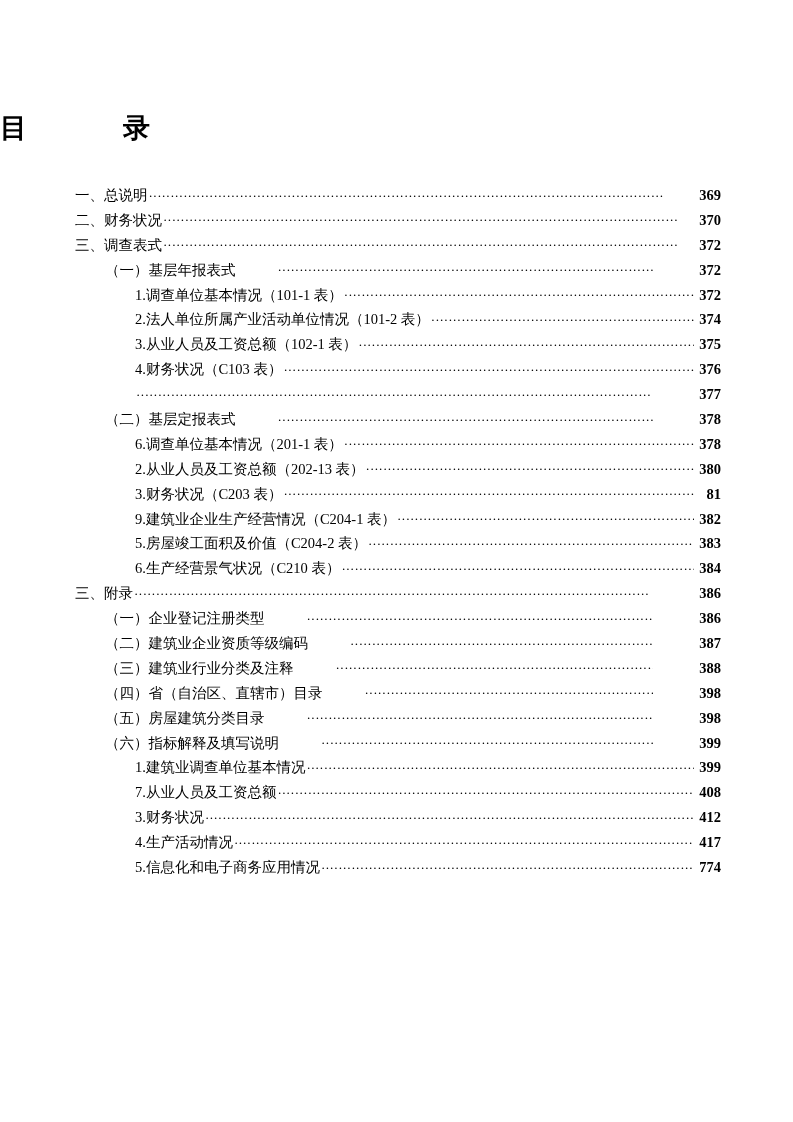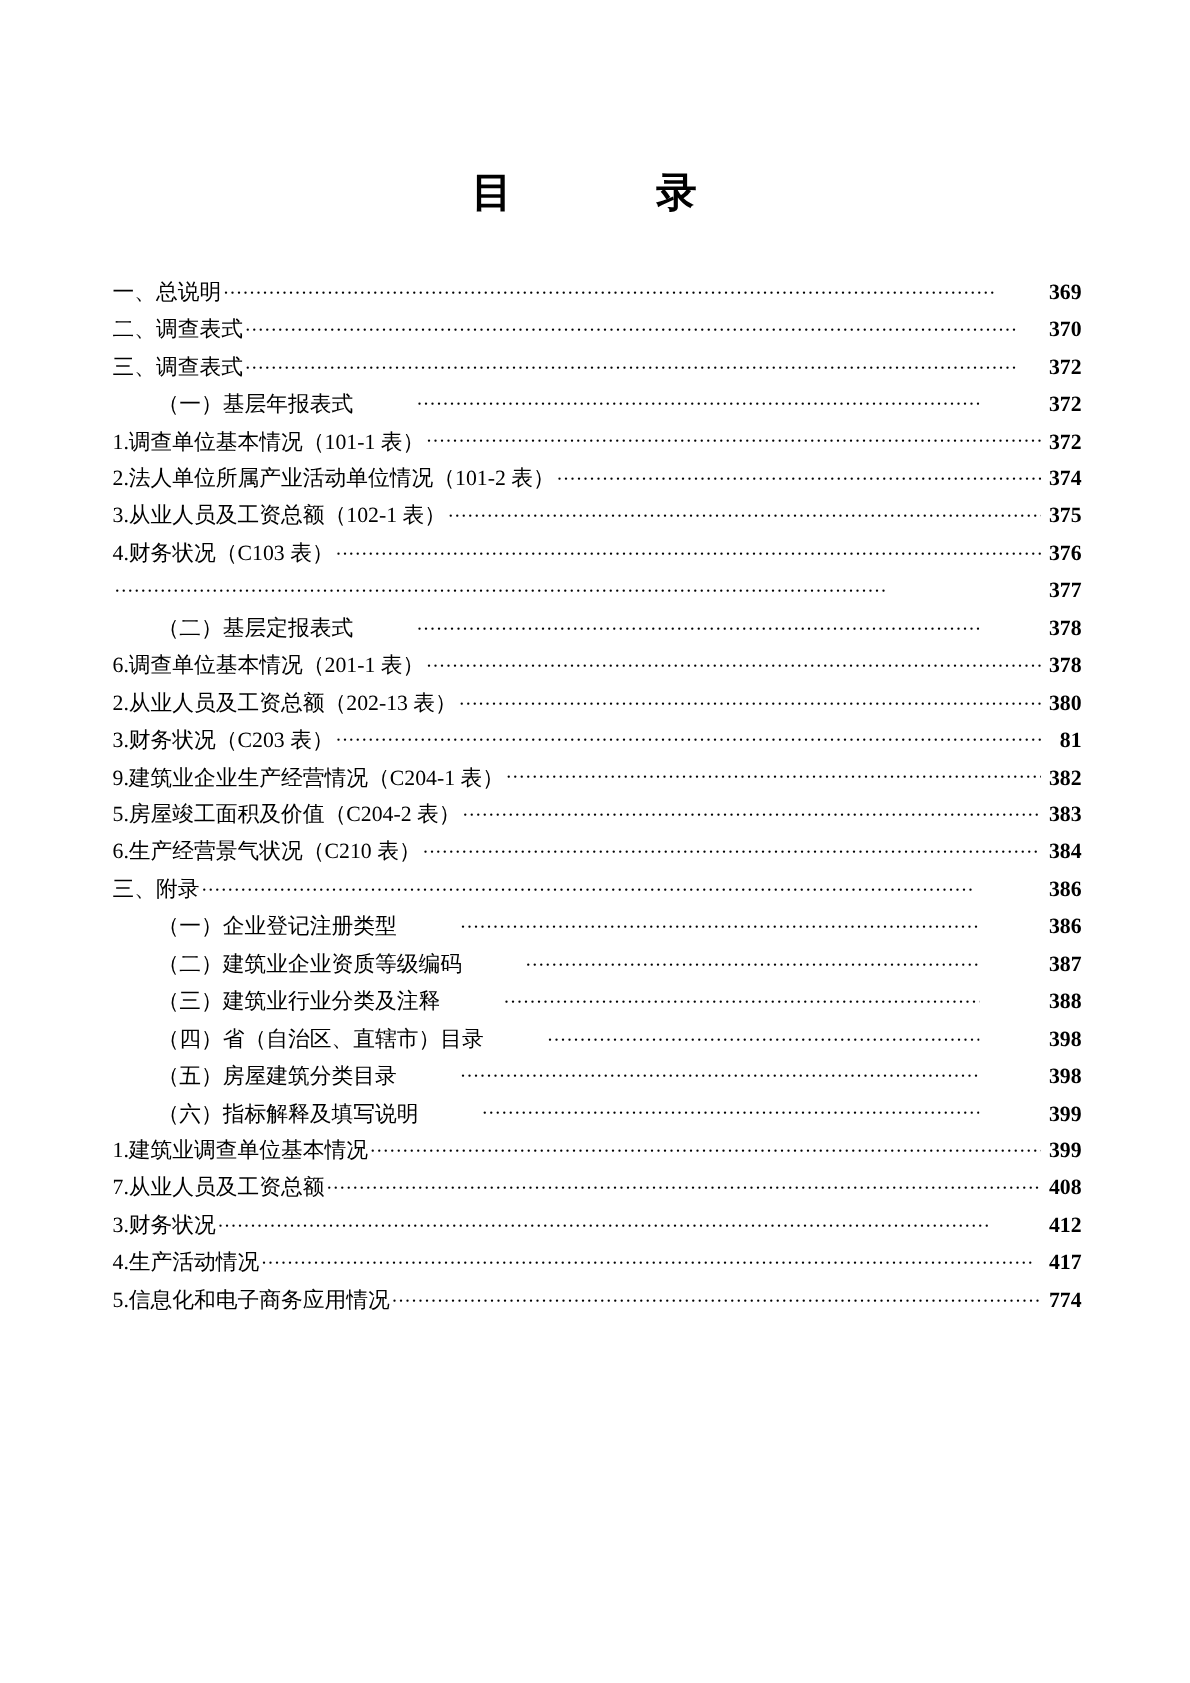--- a/index.html
+++ b/index.html
@@ -16,35 +16,35 @@
     overflow: hidden;
   }
   .page {
     width: 793px;
     height: 1122px;
     box-sizing: border-box;
     padding: 0;
     position: relative;
   }
   .toc-title {
-    text-align: center;
+    text-align: left;
     font-size: 27px;
     font-weight: bold;
     letter-spacing: 14px;
     margin-top: 110px;
     margin-bottom: 0;
     font-family: "Liberation Serif", "DejaVu Serif", serif;
   }
   .toc-list {
     margin-top: 42px;
     padding: 0 72px 0 75px;
   }
   .toc-entry {
     display: flex;
-    align-items: center;
+    align-items: flex-end;
     font-size: 14.5px;
     line-height: 1.0;
     margin-bottom: 10.4px;
     white-space: nowrap;
   }
   .toc-label {
     flex: 0 0 auto;
     font-family: "Liberation Serif", "DejaVu Serif", serif;
   }
   .toc-dots {
@@ -61,37 +61,37 @@
   .toc-page {
     flex: 0 0 auto;
     text-align: right;
     font-size: 14.5px;
     min-width: 26px;
     font-weight: bold;
   }
   
   .lvl0 { margin-left: 0px; }
   .lvl1 { margin-left: 30px; gap: 41px; }
-  .lvl2 { }
+  .lvl2 { margin-left: 60px; }
 </style>
 </head>
 <body>
 
 <div class="page">
 
   <div class="toc-title">目　　录</div>
 
   <div class="toc-list">
       <div class="toc-entry lvl0">
         <span class="toc-label">一、总说明</span>
         <span class="toc-dots">·······················································································································</span>
         <span class="toc-page">369</span>
       </div>
       <div class="toc-entry lvl0">
-        <span class="toc-label">二、调查表式</span>
+        <span class="toc-label">二、财务状况</span>
         <span class="toc-dots">·······················································································································</span>
         <span class="toc-page">370</span>
       </div>
       <div class="toc-entry lvl0">
         <span class="toc-label">三、调查表式</span>
         <span class="toc-dots">·······················································································································</span>
         <span class="toc-page">372</span>
       </div>
       <div class="toc-entry lvl1">
         <span class="toc-label">（一）基层年报表式</span>

